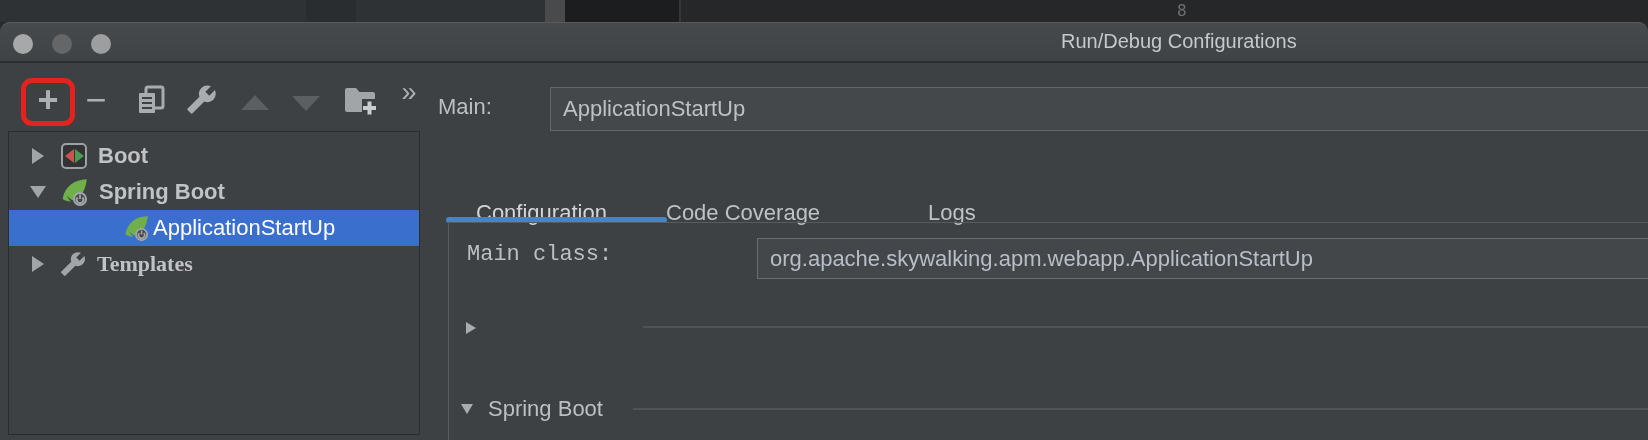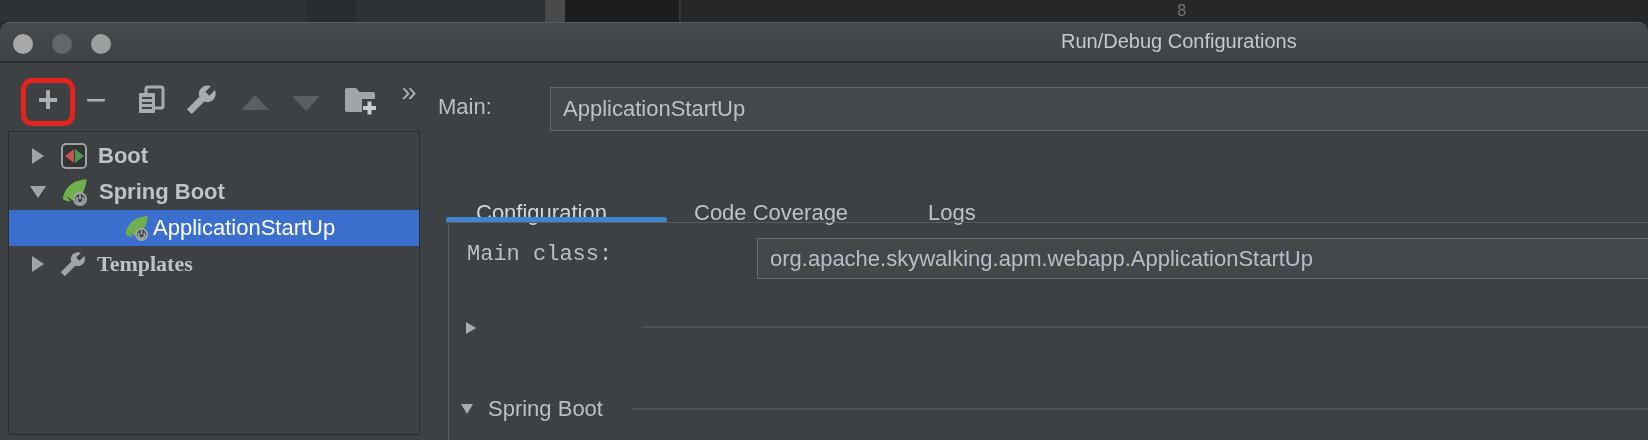--- a/index.html
+++ b/index.html
@@ -77,21 +77,21 @@
   .flabel { position:absolute; font-size:22px; color:#bdbfc1; white-space:nowrap; }
   .lbl-name { left:438px; top:72px; }
   .inp {
     position:absolute; background:#45484b; border:1px solid #63676a;
     font-family:"Liberation Sans", sans-serif; font-size:22px; color:#bdc1c4;
     padding:0 0 0 12px; outline:none;
   }
   .inp-name { left:550px; top:65px; width:1110px; height:44px; }
   .tab { position:absolute; top:150px; font-size:22px; color:#bfc1c3; white-space:nowrap;margin-top:28px; }
   .tab.active { color:#d3d5d7; }
-  .tab-1 { left:476px; } .tab-2 { left:694px; } .tab-3 { left:928px;text-align:center; }
+  .tab-1 { left:476px; } .tab-2 { left:666px; } .tab-3 { left:928px;text-align:center; }
   .tab-underline { position:absolute; left:446px; top:195px; width:221px; height:6px; border-radius:3px; background:#3e86d0; }
   .content-box { position:absolute; left:448px; top:200px; width:1210px; height:218px;
     border-top:1px solid #595c5f; border-left:1px solid #595c5f; }
   .lbl-main { left:467px; top:220px;font-family:Liberation Mono, monospace; }
   .inp-main { left:757px; top:216px; width:900px; height:41px; background:#43474a; border-color:#6a6e71; color:#b7bec7; }
   .sec-arrow-r { position:absolute; left:466px; top:300px; width:0; height:0;
     border-top:6px solid transparent; border-bottom:6px solid transparent; border-left:10px solid #a9acae; }
   .sec-arrow-d { position:absolute; left:461px; top:382px; width:0; height:0;
     border-left:6px solid transparent; border-right:6px solid transparent; border-top:10px solid #a9acae; }
   .lbl-env { left:487px; top:292px; }

